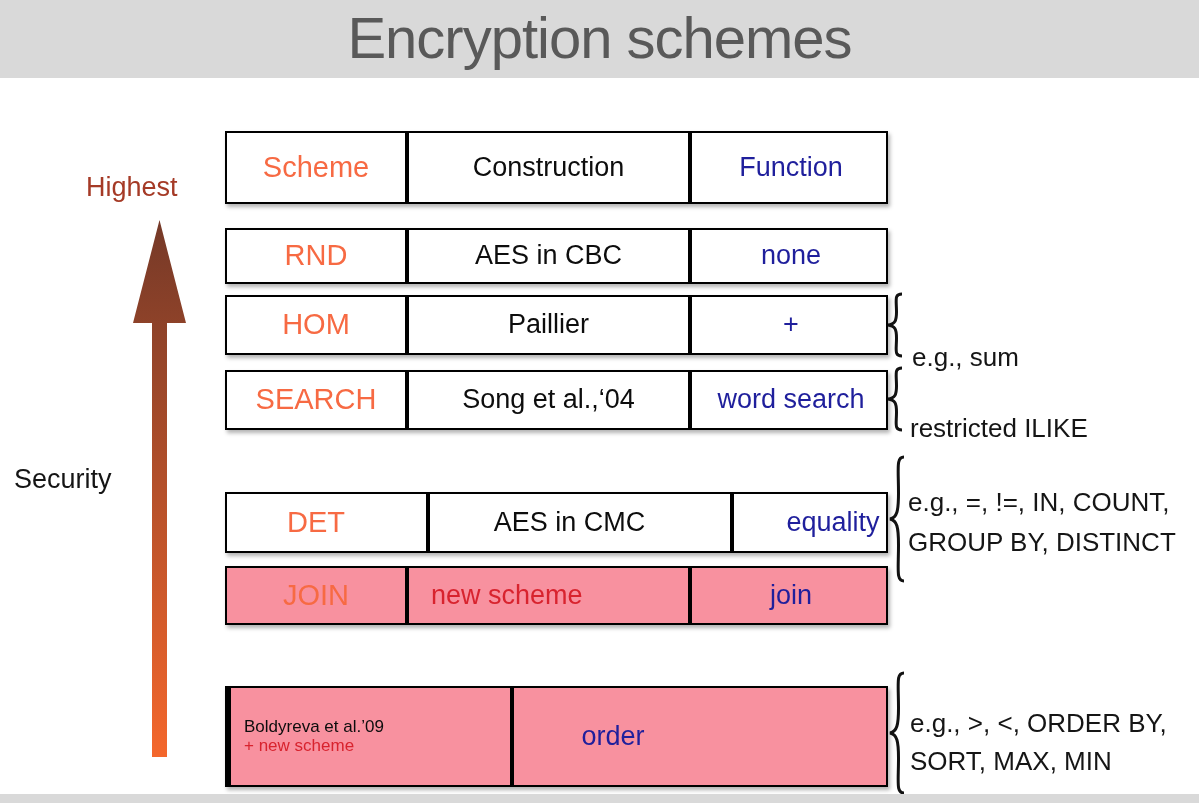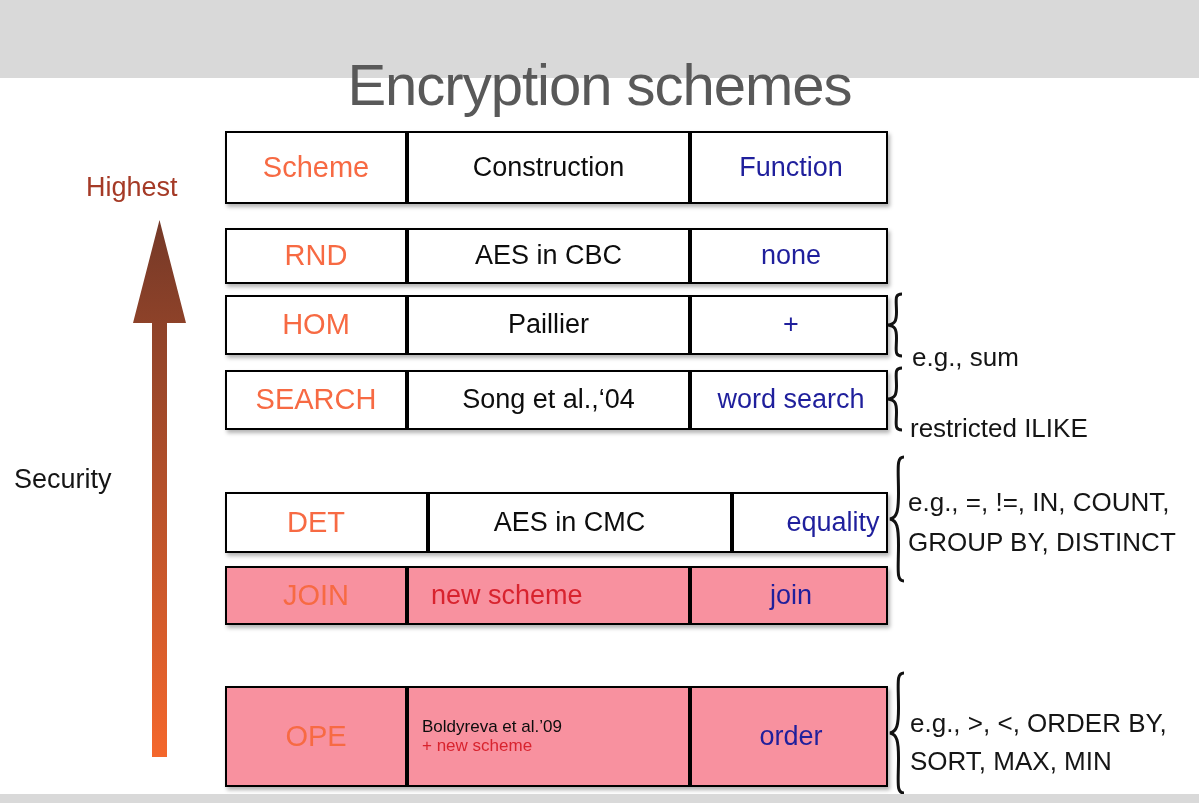--- a/index.html
+++ b/index.html
@@ -33,21 +33,20 @@
     background: var(--banner-bg);
   }
   .banner h1 {
     width: 100%;
     text-align: center;
     font-size: 58px;
     font-weight: 400;
     letter-spacing: -1px;
     line-height: 76px;
     color: var(--title-text);
-    margin-top: 47px;
   }
   .footer-bar {
     position: absolute;
     left: 0; top: 794px;
     width: 1199px; height: 9px;
     background: var(--banner-bg);
   }
   .side-label {
     position: absolute;
     font-size: 27px;
@@ -164,21 +163,20 @@
     <div class="cell c3 function-text">equality</div>
   </div>
 
   <div class="row r-join pink">
     <div class="cell c1 scheme-text">JOIN</div>
     <div class="cell c2 red-text left-align join-construction">new scheme</div>
     <div class="cell c3 function-text">join</div>
   </div>
 
   <div class="row r-ope pink">
-    <div class="cell c1 scheme-text">OPE</div>
     <div class="cell c2 left-align ope-construction">
       <div class="construction-text">Boldyreva et al.’09</div>
       <div class="red-text">+ new scheme</div>
     </div>
     <div class="cell c3 function-text">order</div>
   </div>
 
   <svg class="brace" style="left:886px; top:292px;" width="18" height="66" viewBox="0 0 18 66">
     <path d="M16 2 C8 2 10.5 8 10.5 20 C10.5 29 9 32 2 33 C9 34 10.5 37 10.5 46 C10.5 58 8 64 16 64"></path>
   </svg>

